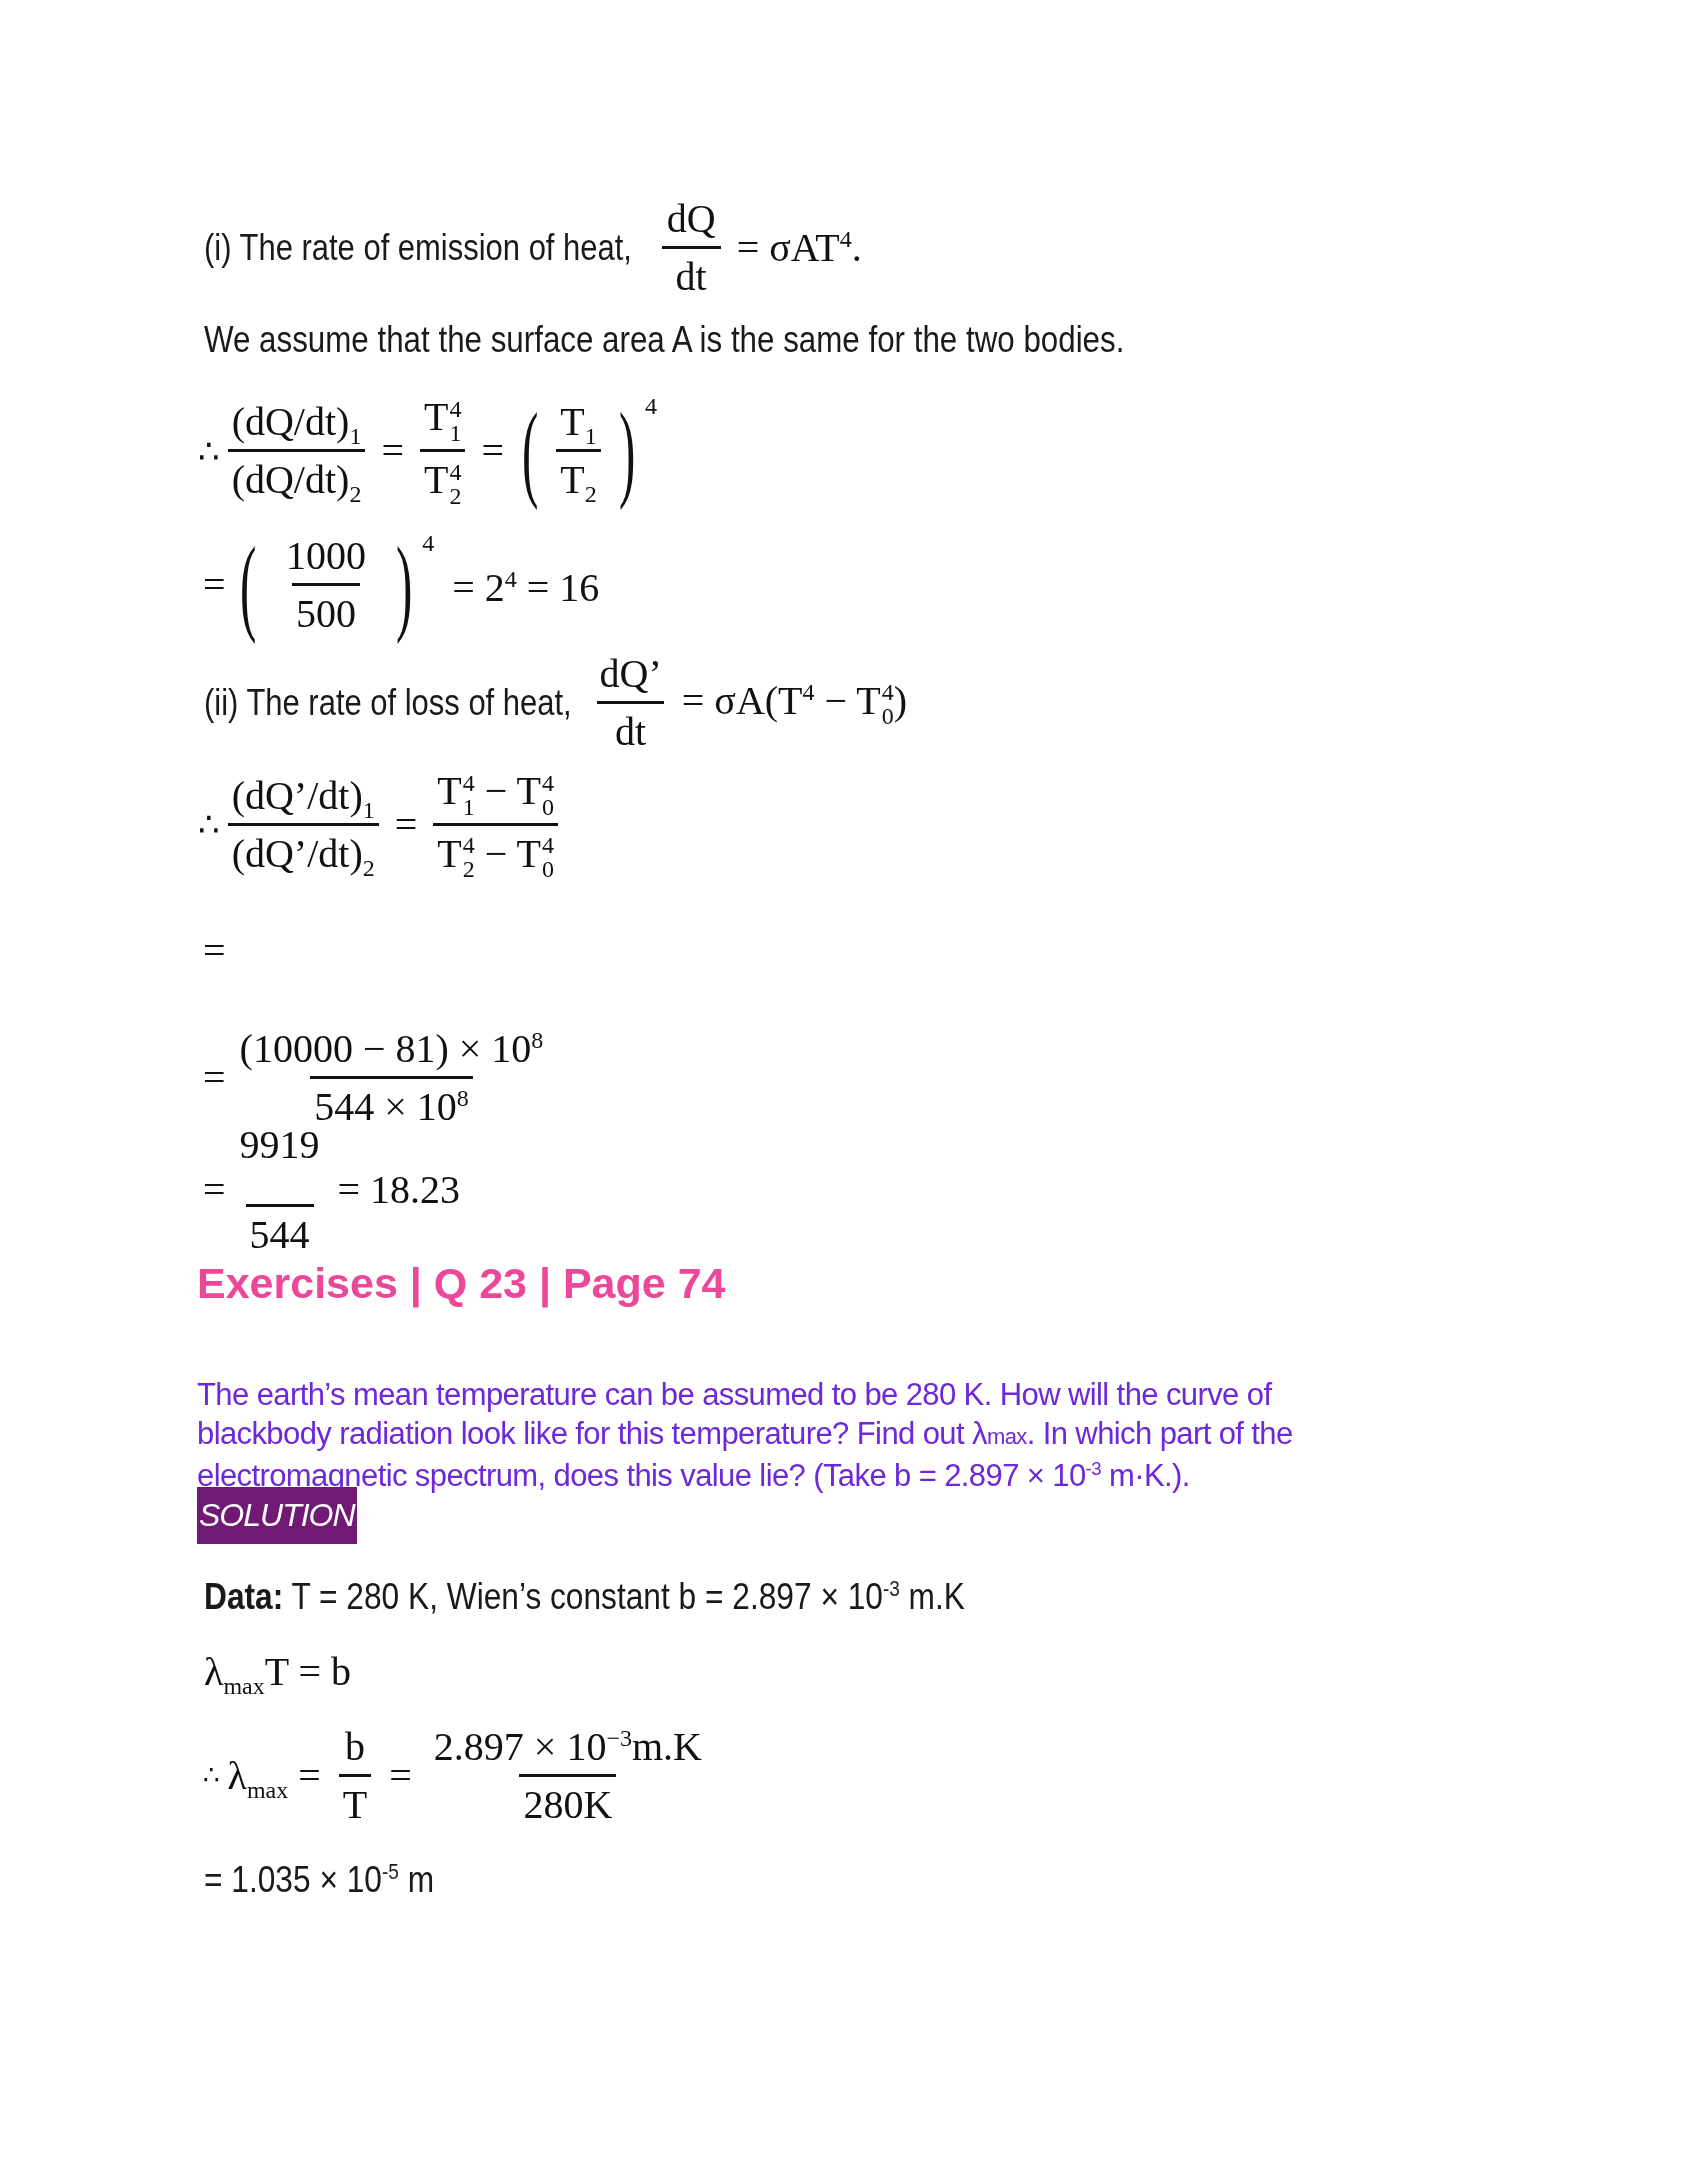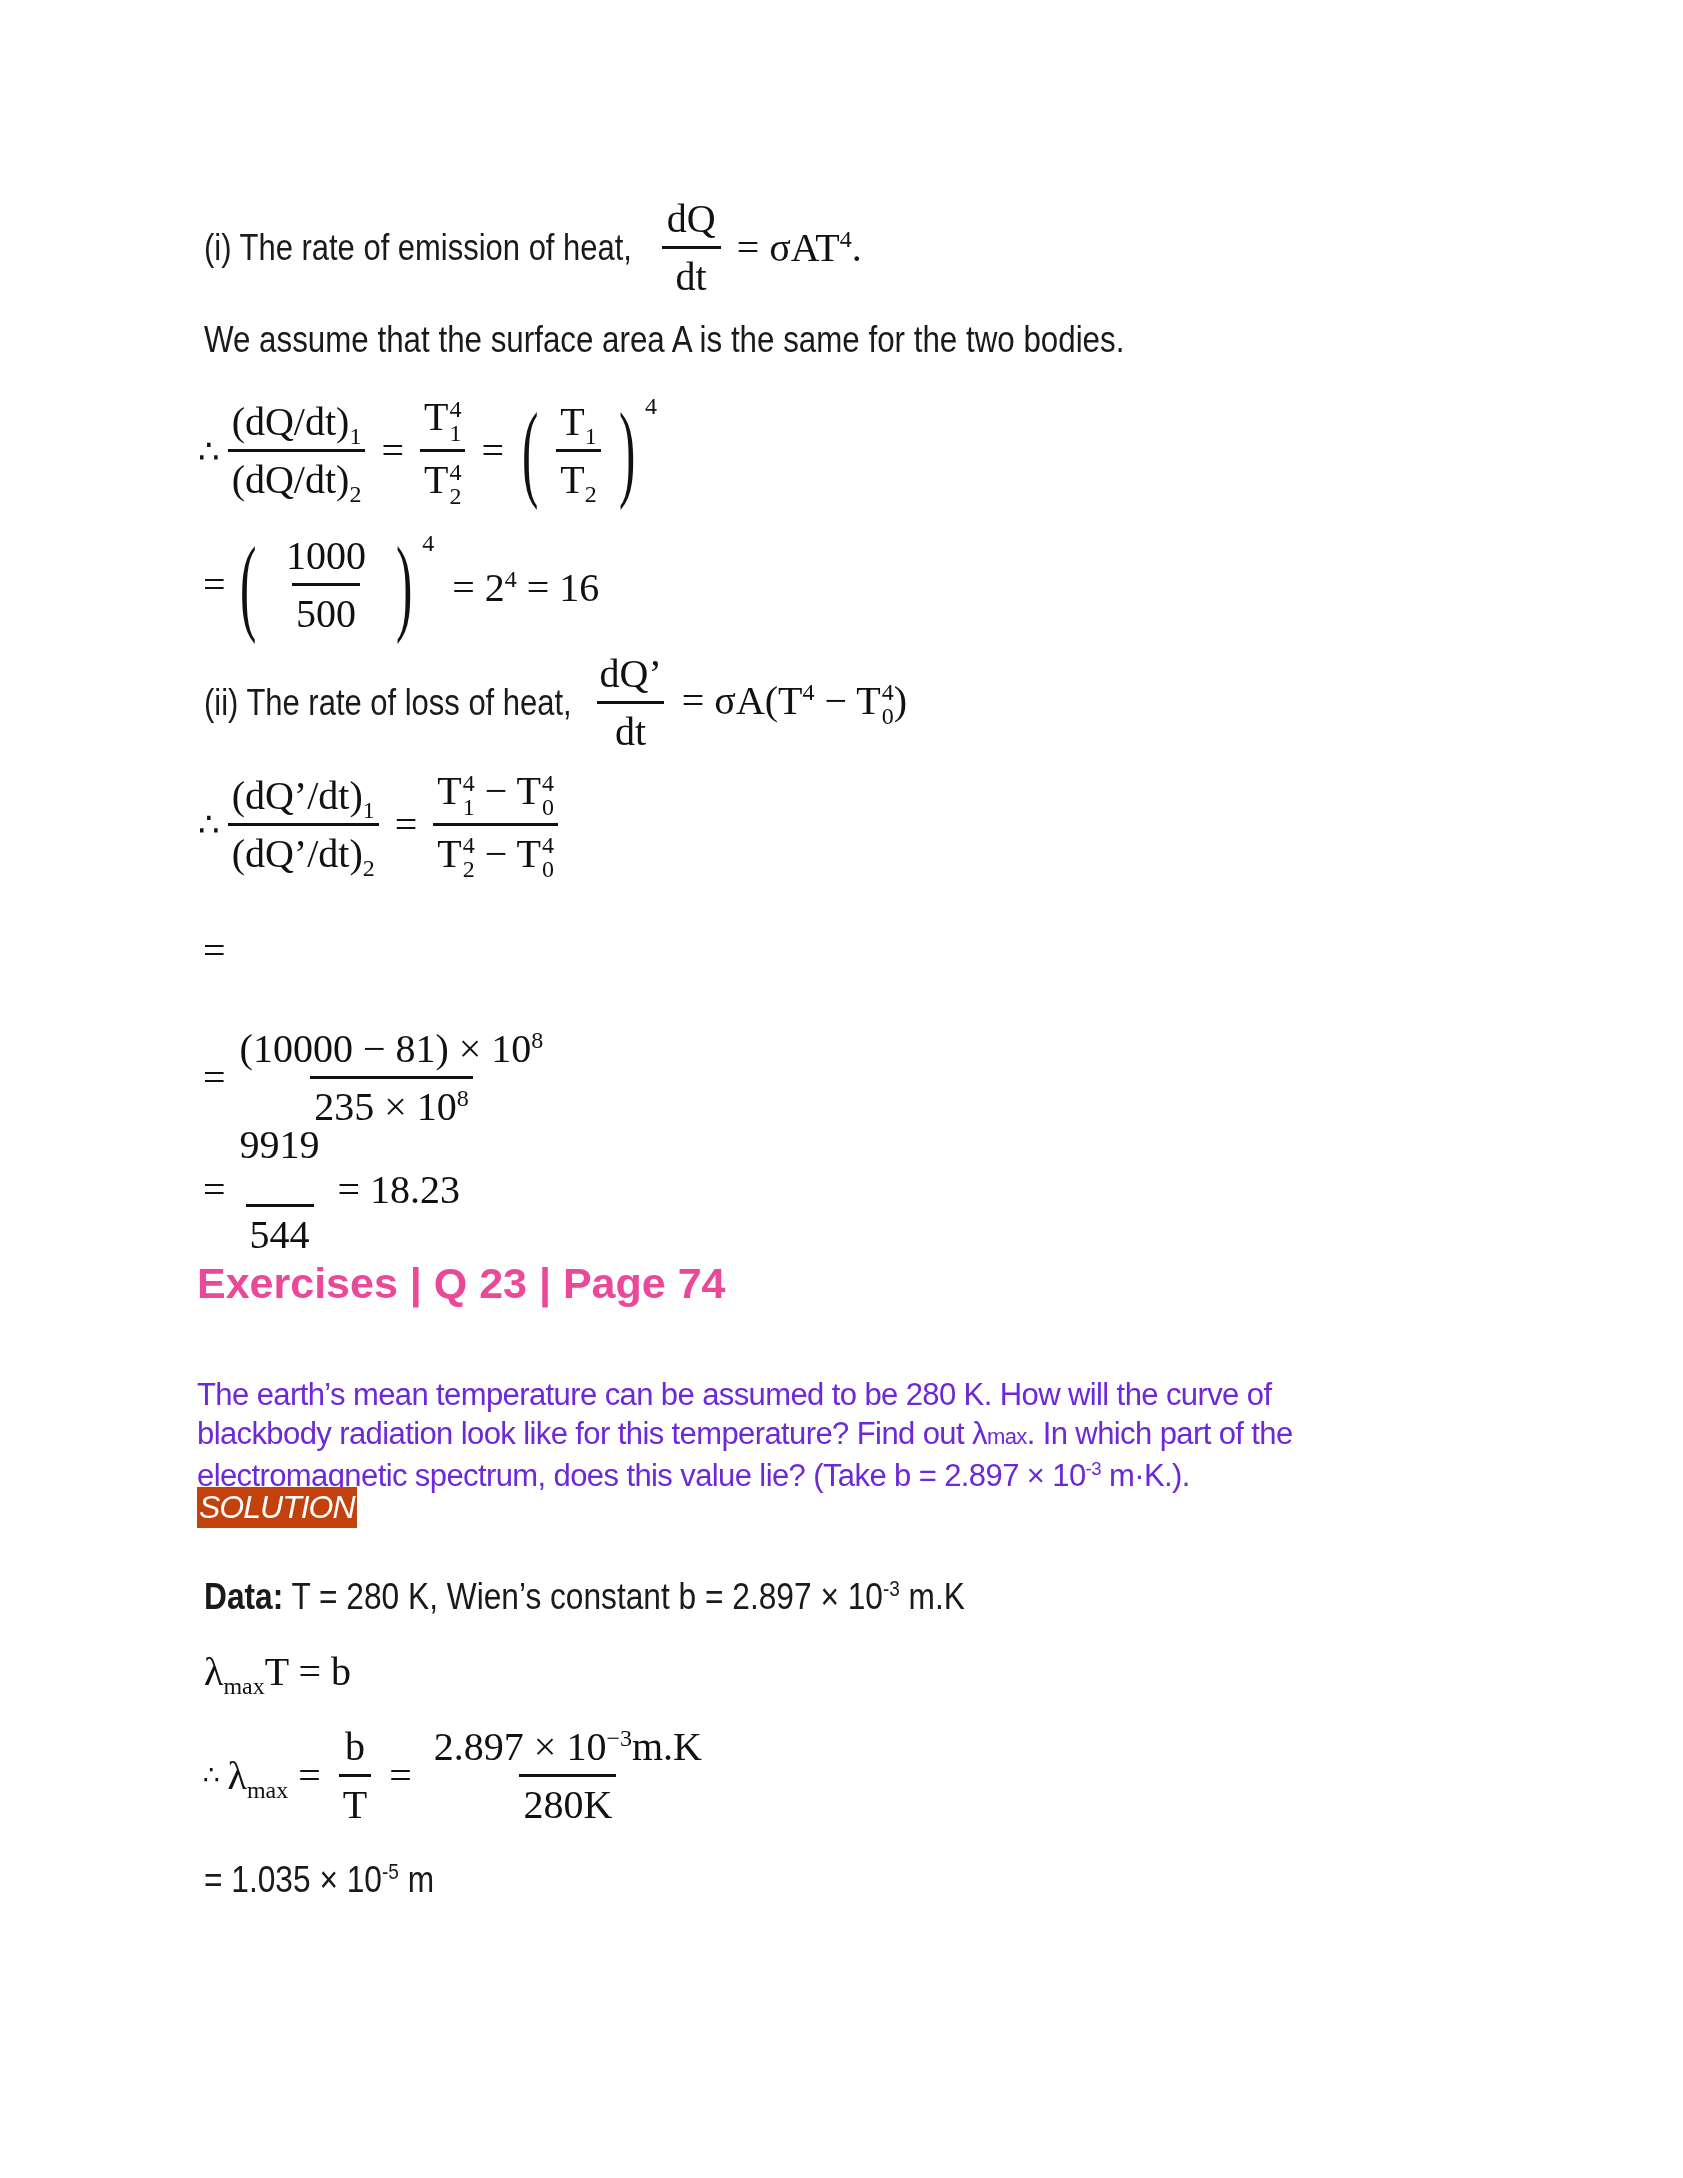--- a/index.html
+++ b/index.html
@@ -9,21 +9,21 @@
   .txt { font-size: 36px; color: #1a1a1a; }
   .math { font-family: "Liberation Serif", serif; font-size: 40px; color: #111; }
   .frac { display: inline-flex; flex-direction: column; align-items: center; vertical-align: middle; margin: 0 8px; }
   .frac .num { padding: 0 4px 4px 4px; }
   .frac .den { border-top: 3px solid #111; padding: 4px 4px 0 4px; }
   sup, sub { font-size: 60%; line-height: 0; }
   .supsub { display: inline-flex; flex-direction: column; vertical-align: middle; font-size: 60%; line-height: 1.0; margin-left: 1px; }
   .paren { font-size: 109px; font-weight: 100; vertical-align: middle; line-height: 1; transform: scaleX(0.45); display: inline-block; }
   .heading { font-family: "Liberation Sans", sans-serif; font-weight: bold; font-size: 43px; color: #ec4899; }
   .question { font-family: "Liberation Sans", sans-serif; font-size: 31px; color: #6d28d9; letter-spacing: -0.6px; line-height: 39px; margin-top: 40px; }
-  .solution { background: #c2410c; color: #ffffff; font-family: "Liberation Sans", sans-serif; font-style: italic; font-size: 32px; padding: 2px 2px; letter-spacing: -1px; }
+  .solution { background: #701a75; color: #ffffff; font-family: "Liberation Sans", sans-serif; font-style: italic; font-size: 32px; padding: 10px 2px; letter-spacing: -1px; }
   .therefore { font-family: "DejaVu Sans", sans-serif; font-size: 34px; }
 </style>
 </head>
 <body>
 
 <div class="abs" style="left:204px; top:198px; height:99px; display:flex; align-items:center;">
   <span class="narrow txt" style="display:inline-block; transform:scaleX(0.86); margin-right:-50px;">(i) The rate of emission of heat,</span>
   <span class="frac math" style="margin-left:10px;">
     <span class="num">dQ</span>
     <span class="den" style="padding-left:14px;padding-right:14px;">dt</span>
@@ -110,21 +110,21 @@
 </div>
 
 <div class="abs" style="left:203px; top:896px; height:109px; display:flex; align-items:center;">
   <span class="math">=</span>
 </div>
 
 <div class="abs" style="left:203px; top:1023px; height:109px; display:flex; align-items:center;">
   <span class="math">=</span>
   <span class="frac math" style="margin-left:10px;">
     <span class="num"><span>(10000 − 81) × 10</span><sup>8</sup></span>
-    <span class="den"><span>235 × 10</span><sup>8</sup></span>
+    <span class="den"><span>544 × 10</span><sup>8</sup></span>
   </span>
 </div>
 
 <div class="abs" style="left:203px; top:1137px; height:104px; display:flex; align-items:center;">
   <span class="math">=</span>
   <span class="frac math" style="margin-left:10px;gap:32px;">
     <span class="num">9919</span>
     <span class="den">544</span>
   </span>
   <span class="math" style="margin-left:6px;">= 18.23</span>

